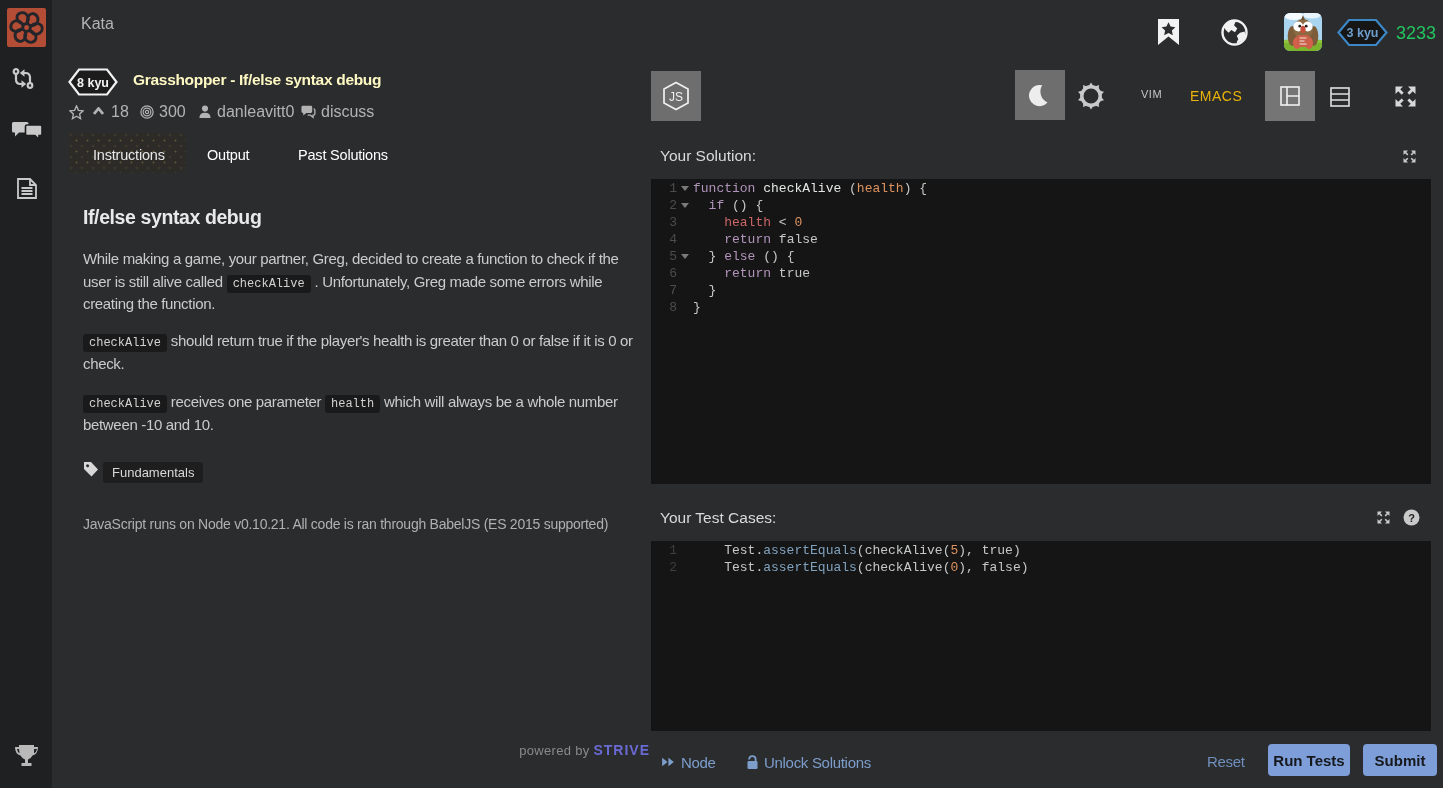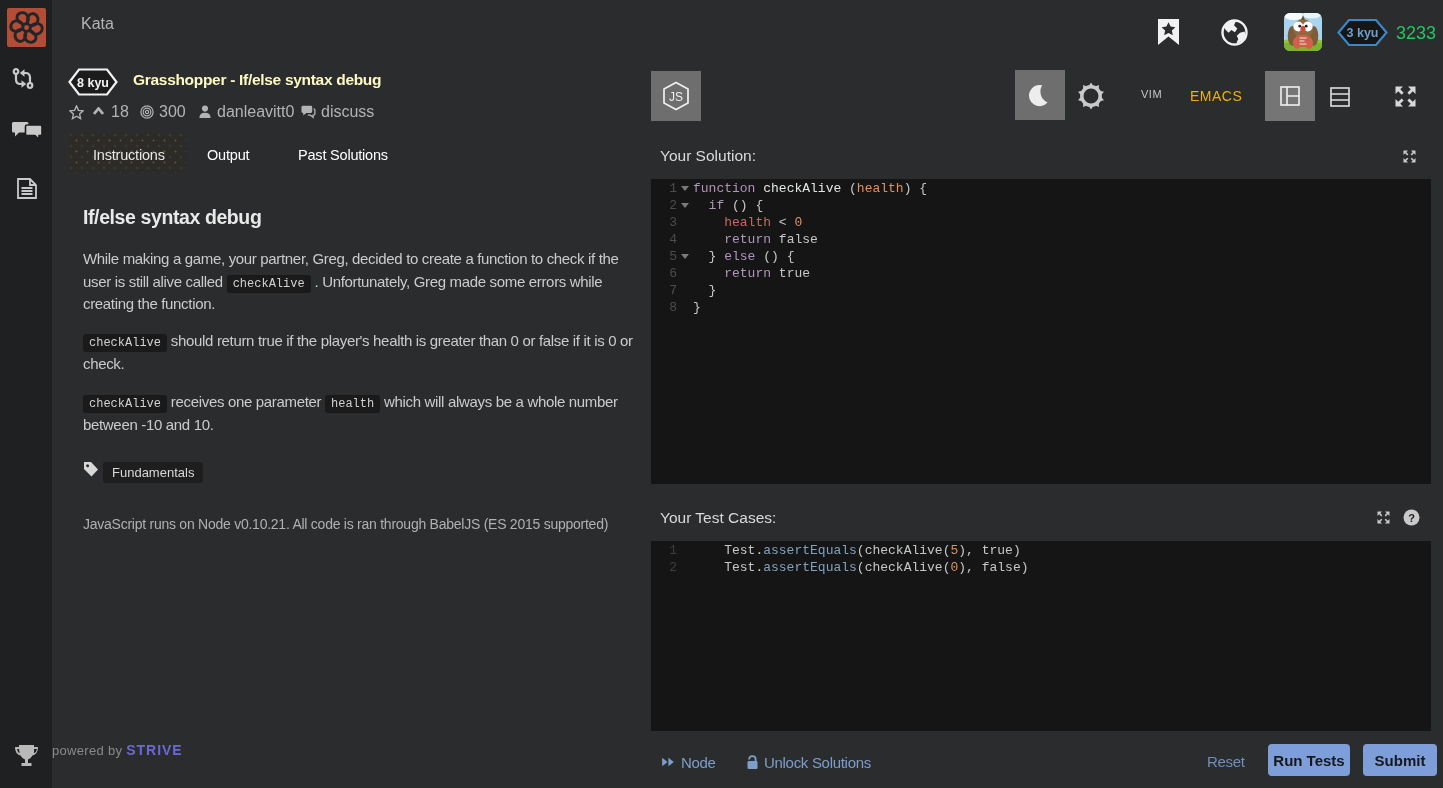--- a/index.html
+++ b/index.html
@@ -22,21 +22,21 @@
 #tab1{left:93px;color:#e8e8e8}
 #tab2{left:207px}
 #tab3{left:298px}
 
 #h1{position:absolute;left:83px;top:206px;font-size:19.5px;font-weight:bold;color:#e9e9e9;letter-spacing:-0.4px}
 .line{position:absolute;left:83px;white-space:nowrap;font-size:15px;line-height:23px;color:#cbcbcb;letter-spacing:-0.33px}
 code.chip{font-family:"Liberation Mono",monospace;font-size:12px;background:#1a1a1a;color:#d2d2d2;padding:2px 6px;border-radius:3px;letter-spacing:0}
 #tagrow{position:absolute;left:83px;top:461px}
 #tagchip{position:absolute;left:103px;top:462px;background:#1e1e1e;color:#d8d8d8;font-size:13px;padding:3px 9px;border-radius:3px}
 #note{position:absolute;left:83px;top:516px;font-size:14px;color:#b0b0b0;letter-spacing:-0.25px}
-#powered{position:absolute;left:52px;width:598px;top:742px;text-align:left;font-size:13px;color:#8a8a8a;letter-spacing:.3px}
+#powered{position:absolute;left:52px;width:598px;top:742px;text-align:right;font-size:13px;color:#8a8a8a;letter-spacing:.3px}
 #powered b{color:#6a6ad4;font-size:14px;letter-spacing:1px;font-weight:bold}
 
 .graybtn{position:absolute;background:#6e6e6e;display:flex;align-items:center;justify-content:center}
 #jsbtn{left:651px;top:71px;width:50px;height:50px}
 #moonbtn{left:1015px;top:70px;width:50px;height:50px}
 #gear{position:absolute;left:1076px;top:81px}
 #vim{position:absolute;left:1141px;top:88px;font-size:11px;color:#c6c6c6;letter-spacing:.5px}
 #emacs{position:absolute;left:1190px;top:88px;font-size:14px;color:#eab308;letter-spacing:.5px}
 #laybtn{left:1265px;top:71px;width:50px;height:50px;background:#757575}
 #lay2{position:absolute;left:1330px;top:87px}

